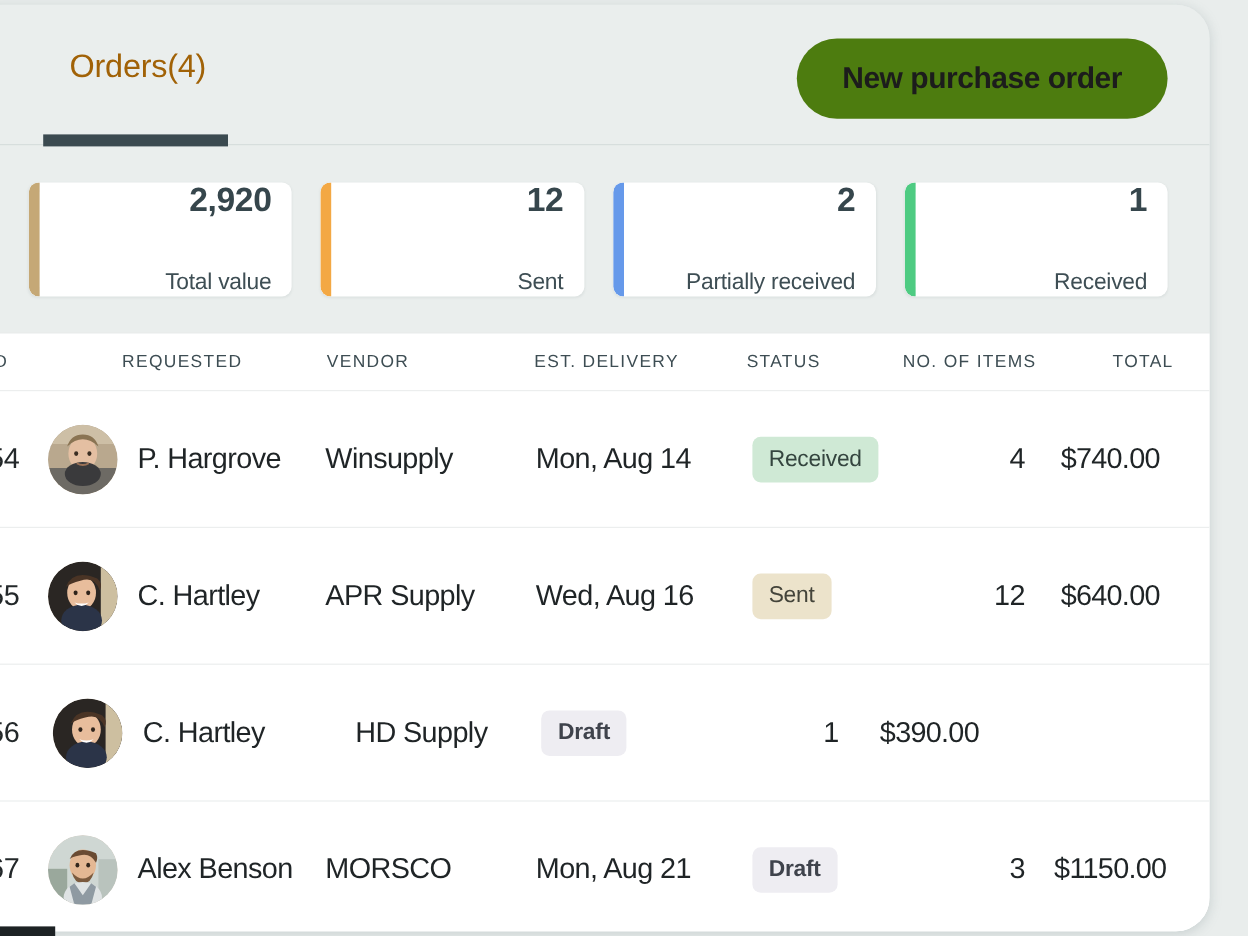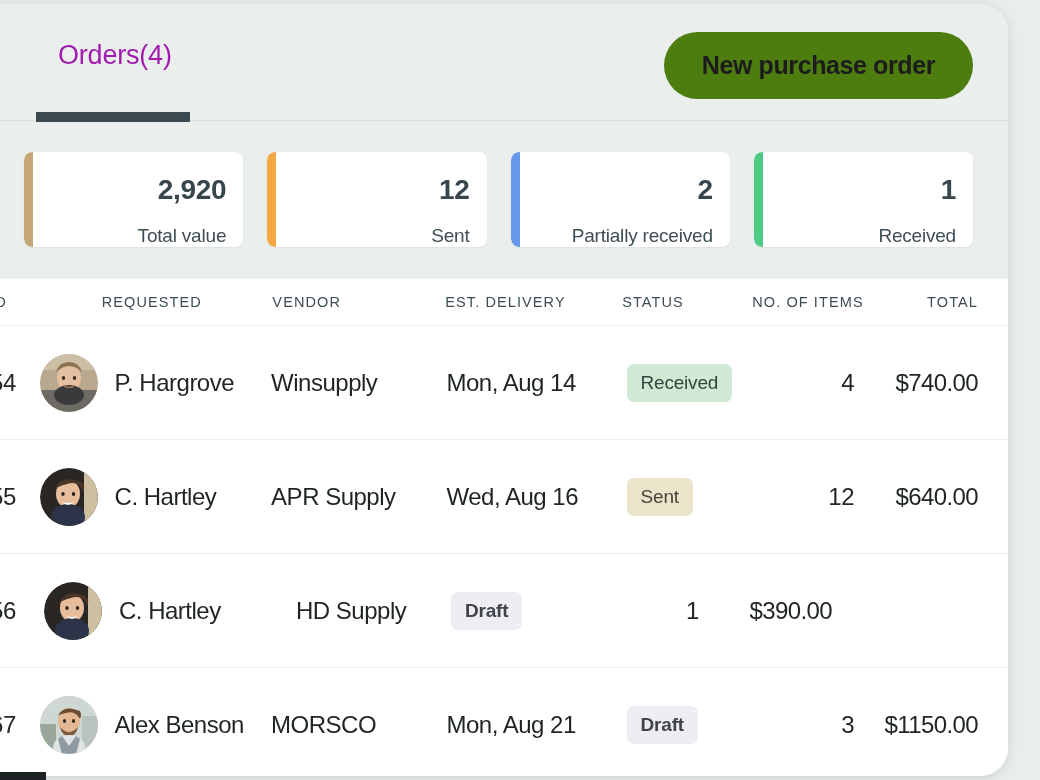--- a/index.html
+++ b/index.html
@@ -40,21 +40,21 @@
   }
   .tab {
     font-size: 27px;
     letter-spacing: -0.2px;
     color: #3b4a50;
     padding: 0 22px;
     line-height: 1;
     cursor: pointer;
     white-space: nowrap;
   }
-  .tab.active { color: #a21caf; }
+  .tab.active { color: #a16207; }
   .tab-underline {
     position: absolute;
     left: 68px; top: 108px;
     width: 154px; height: 10px;
     background: #3b4a50;
   }
   .new-po-btn {
     position: absolute;
     right: 35px; top: 28px;
     height: 67px;
@@ -91,21 +91,21 @@
     left: 0; top: 0; bottom: 0;
     width: 9px;
     border-radius: 8px 0 0 8px;
   }
   .stat .body {
     position: absolute;
     right: 17px; top: 0; bottom: 0;
     display: flex;
     flex-direction: column;
     align-items: flex-end;
-    justify-content: flex-end;
+    justify-content: space-between;
     gap: 2px;
   }
   .stat .value {
     font-size: 28px;
     font-weight: 700;
     color: #36464c;
     letter-spacing: -0.3px;
     line-height: 1.05;
   }
   .stat .label {
@@ -143,21 +143,21 @@
     border-top: 1px solid #eceeee;
   }
   .row:first-of-type { border-top: 1px solid #e9ebeb; }
   
   .c-id      { width: 62px;  text-align: left;  padding-left: 8px; }
   .c-req     { width: 252px; display: flex; align-items: center; gap: 17px; }
   .c-vendor  { width: 155px; }
   .c-date    { width: 196px; margin-left: 33px; }
   .c-status  { width: 144px; }
   .c-items   { width: 122px; text-align: right; padding-right: 18px; }
-  .c-total   { width: 115px; text-align: right; }
+  .c-total   { width: 115px; text-align: center; }
 
   .thead .c-id     { padding-left: 8px; }
   .thead .c-req    { display: block; padding-left: 63px; }
   .thead .c-vendor { padding-left: 0px; }
   .thead .c-date   { padding-left: 0px; }
   .thead .c-status { padding-left: 0px; }
   .thead .c-items  { text-align: right; padding-right: 12px; }
   .thead .c-total  { text-align: right; }
 
   .cell-id {

